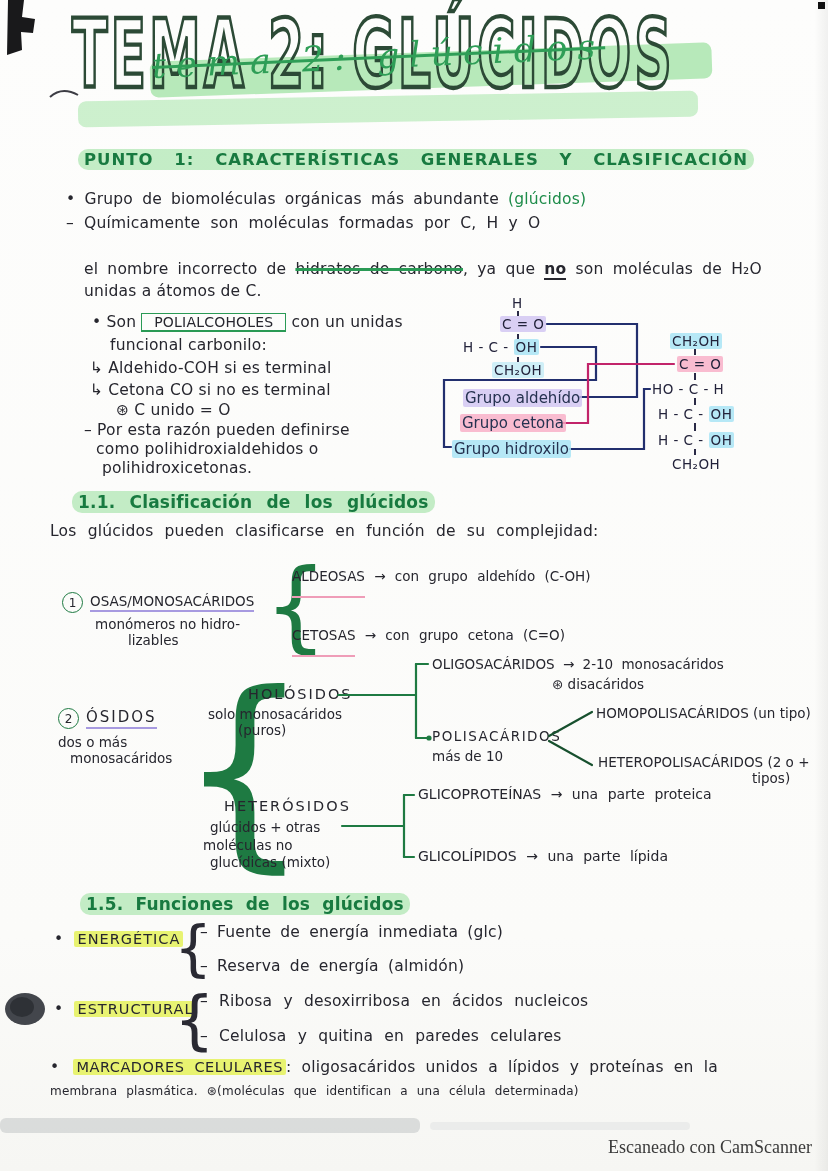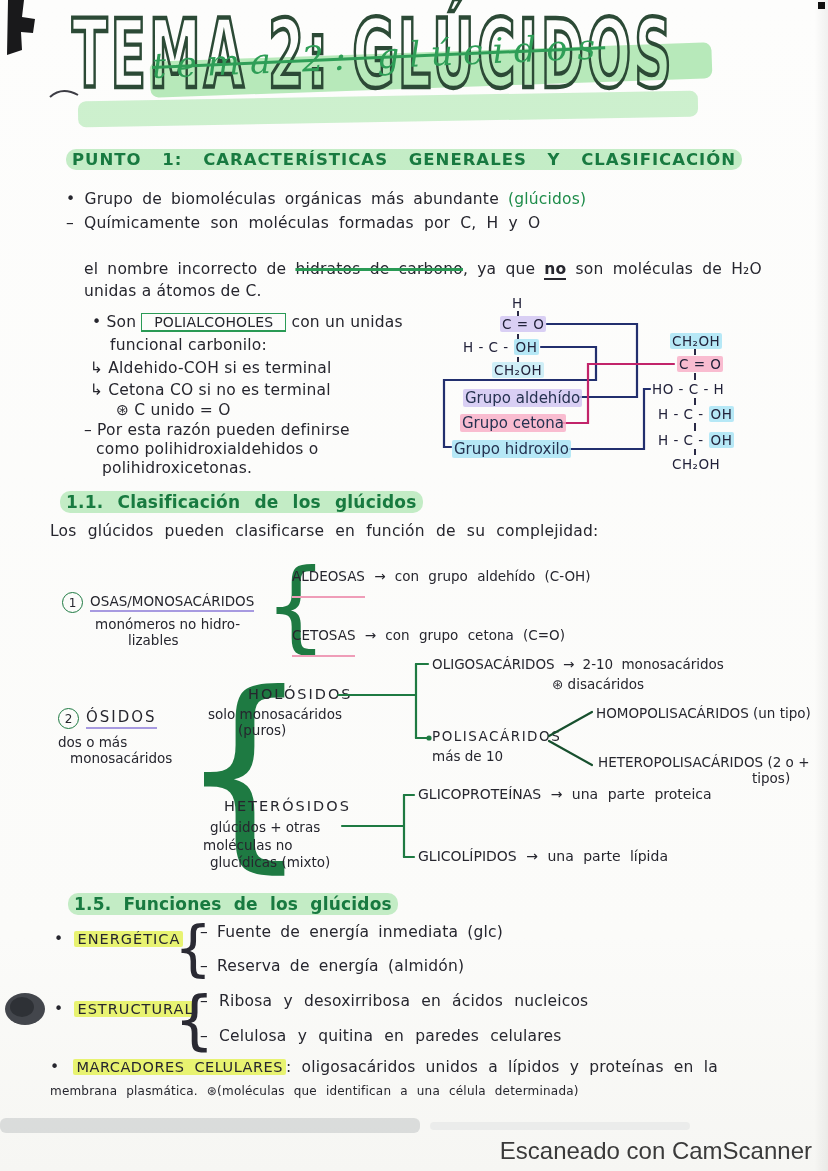--- a/index.html
+++ b/index.html
@@ -3,21 +3,21 @@
 <meta charset="utf-8">
 <style>
   html,body{margin:0;padding:0;background:#e9e9e7;}
   .page{position:relative;width:828px;height:1171px;margin:0 auto;overflow:hidden;
         background:linear-gradient(180deg,#fdfdfc 0%,#fbfbf9 80%,#f6f6f3 100%);
         font-family:"DejaVu Sans",sans-serif;}
   .abs{position:absolute;}
   .hw{font-family:"DejaVu Sans",sans-serif;color:#26262e;font-size:15.5px;letter-spacing:.2px;white-space:nowrap;}
   .tiny{font-size:12px;}
   .greenink{color:#1e8c4a;}
-  .heading{color:#187a40;font-weight:bold;background:rgba(126,217,132,.45);padding:1px 6px;border-radius:10px;}
+  .heading{color:#187a40;font-weight:bold;background:rgba(126,217,132,.45);padding:1px 6px;border-radius:10px;margin-left:12px;}
   .mk-yellow{background:rgba(228,241,80,.8);padding:0 3px;border-radius:2px;}
   .hl-purple{background:rgba(207,195,242,.8);border-radius:2px;padding:0 2px;}
   .hl-pink{background:rgba(247,171,198,.8);border-radius:2px;padding:0 2px;}
   .hl-cyan{background:rgba(169,228,244,.85);border-radius:2px;padding:0 2px;}
   .ul-purple{border-bottom:2px solid #a79ae0;padding-bottom:1px;}
   .ul-pink{border-bottom:2px solid #ef9db8;padding-bottom:12px;}
   .boxed{border:1.6px solid #2a9a55;border-bottom:2.4px solid #2a9a55;padding:0 12px;margin:0 5px;}
   .struck{text-decoration:line-through;text-decoration-color:#2a9a55;text-decoration-thickness:2.5px;}
   .no-ul{border-bottom:2px solid #26262e;font-weight:bold;}
   .big-title{font-weight:bold;font-size:52px;letter-spacing:3px;line-height:1.05;
@@ -27,21 +27,21 @@
     color:#2f9e57;transform:rotate(-2.5deg);transform-origin:left center;
     text-decoration:line-through;text-decoration-thickness:2.5px;text-decoration-color:#2f9e57;white-space:nowrap;}
   .brace{color:#1e7a42;font-family:"DejaVu Sans",sans-serif;font-weight:normal;}
   .brace-dark{color:#2a2a33;}
   .mol{font-size:13.5px;color:#22223a;letter-spacing:.5px;white-space:nowrap;}
   .mol-label{font-size:15px;color:#253250;white-space:nowrap;}
   .bond{width:2px;background:#2a2a46;}
   .circle-num{display:inline-flex;width:19px;height:19px;border:1.7px solid #1e7a42;border-radius:50%;
     align-items:center;justify-content:center;font-size:12px;color:#26262e;flex:none;}
   .node{font-size:13.5px;color:#26262e;white-space:nowrap;}
-  .credit{font-family:Liberation Sans, sans-serif;font-size:24px;color:#3a3a3a;}
+  .credit{font-family:Liberation Serif, serif;font-size:18px;color:#3a3a3a;}
   svg{display:block;}
 </style>
 </head>
 <body>
 
 <div class="page">
 
   <svg class="abs" style="left:0;top:0;" width="828" height="1171" viewBox="0 0 828 1171">
     <polygon points="8,0 24,0 22,17 35,19 33,33 21,32 22,50 7,55" fill="#19191b"></polygon>
     <rect x="818" y="2" width="7" height="7" fill="#101010"></rect>

